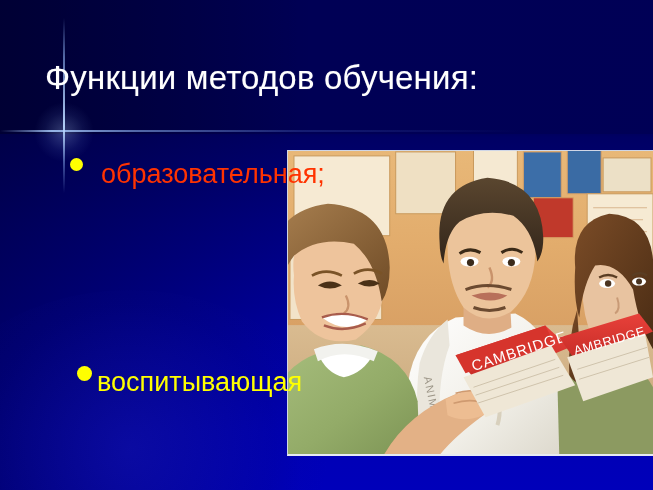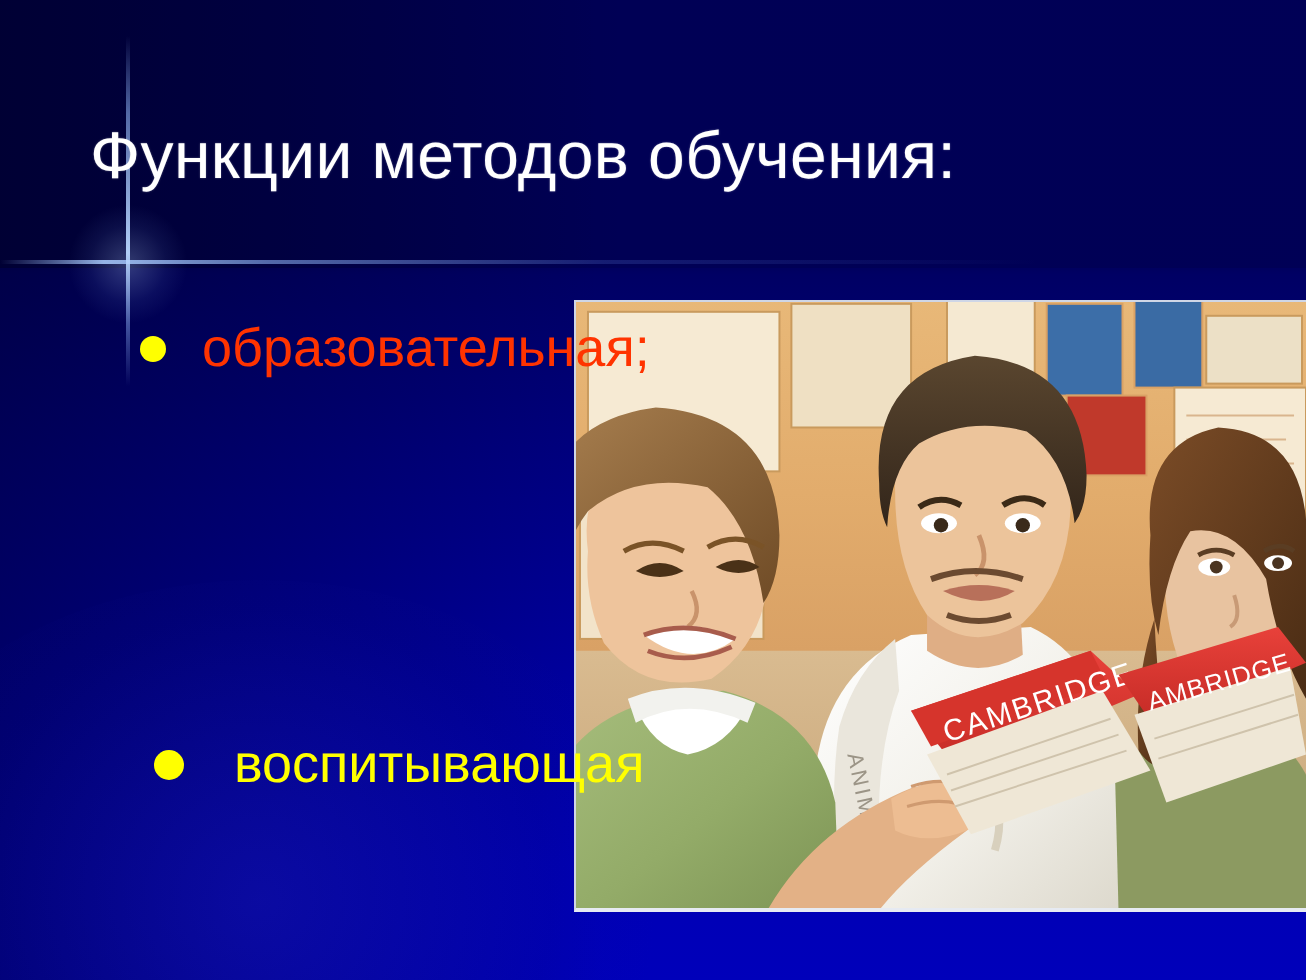--- a/index.html
+++ b/index.html
@@ -130,21 +130,20 @@
     box-sizing: border-box;
     overflow: hidden;
     background: #d8c0a0;
   }
   .photo svg { display:block; width:100%; height:100%; }
 
   
   .bullet-row {
     position: absolute;
     display: flex;
-    align-items: center;
     white-space: nowrap;
   }
   .dot {
     border-radius: 50%;
     display: inline-block;
     flex: none;
   }
   .btext {
     font-size: 27px;
     line-height: 32px;
@@ -153,21 +152,21 @@
   #b1 { left: 70px; top: 158px; }
   #b1 .dot  { width: 13px; height: 13px; background: #ffff00; }
   #b1 .btext{ color: #ff3300; margin-left: 18px; }
 
   #b2 { left: 66px; top: 255px; }
   #b2 .dot  { width: 13px; height: 13px; background: #ff2ab0; }
   #b2 .btext{ color: #ffff00; margin-left: 19px; }
 
   #b3 { left: 77px; top: 366px; }
   #b3 .dot  { width: 15px; height: 15px; background: #ffff00; }
-  #b3 .btext{ color: #ffff00; margin-left: 25px; }
+  #b3 .btext{ color: #ffff00; margin-left: 5px; }
 
 </style>
 </head>
 <body>
 
 <div id="slide">
 
   <div class="bg-base"></div>
   <div class="bg-top-veil"></div>
   <div class="bg-left-veil"></div>

